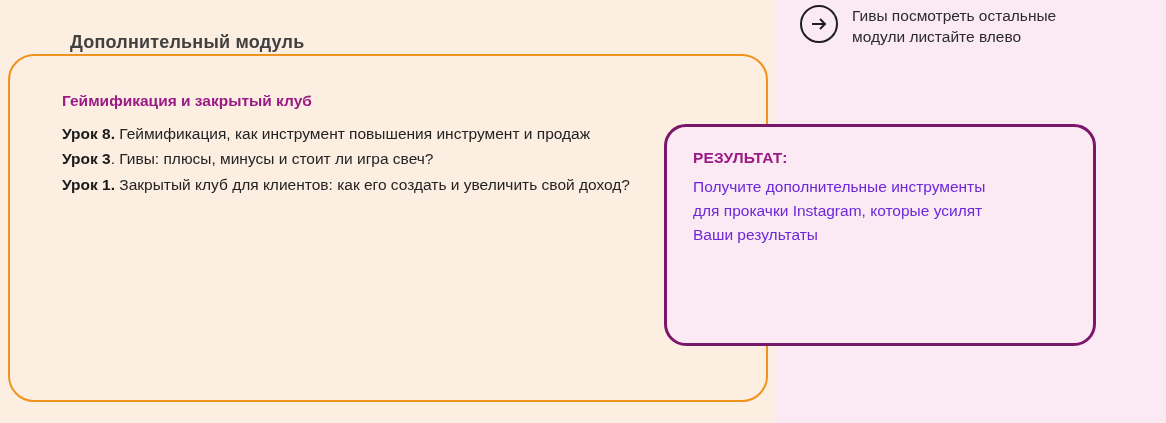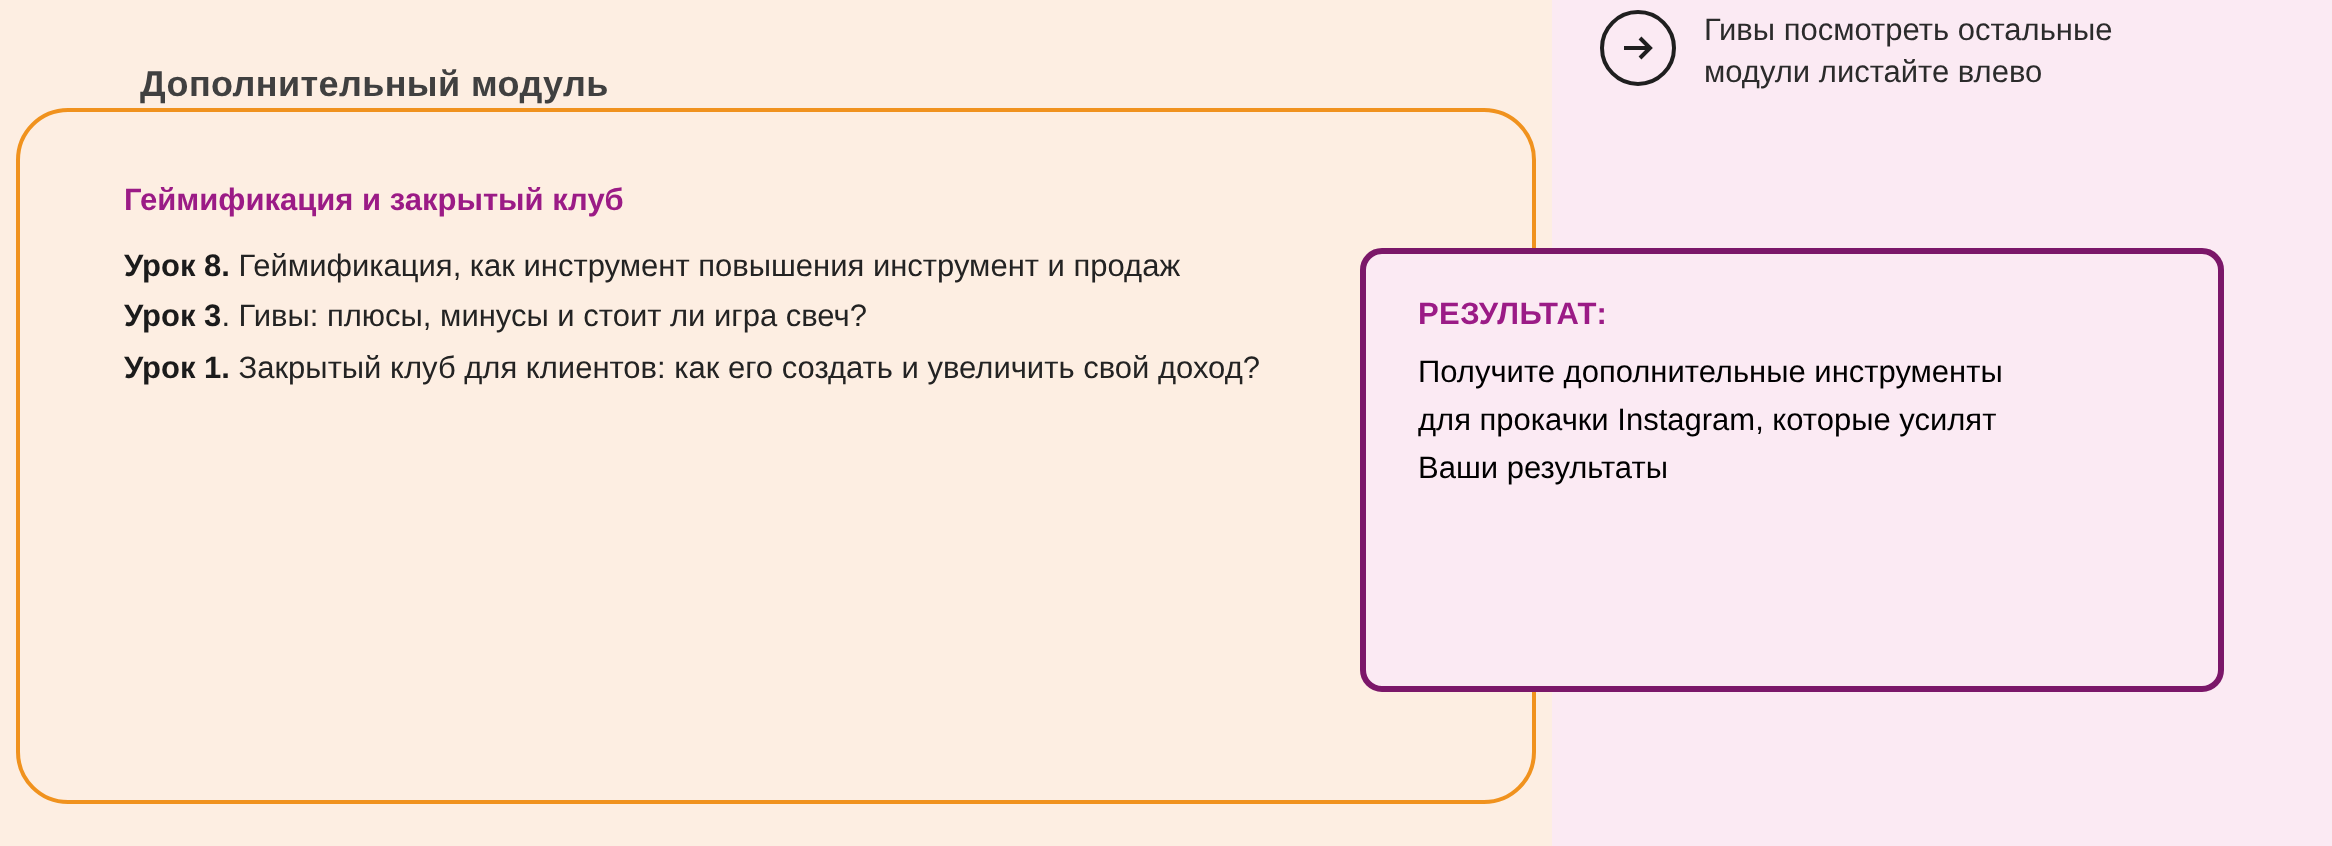--- a/index.html
+++ b/index.html
@@ -103,37 +103,36 @@
   }
 
   
   .result-card {
     position: absolute;
     left: 664px;
     top: 124px;
     width: 432px;
     height: 222px;
     border: 3px solid #7b1769;
-    border-radius: 11px;
+    border-radius: 22px;
     background: #fbeaf3;
     box-sizing: border-box;
     padding: 22px 26px;
-    margin-left: 16px;
   }
   .result-title {
     color: #9b1b86;
     font-weight: bold;
     font-size: 15.5px;
     margin: 0 0 8px 0;
     letter-spacing: 0.2px;
   }
   .result-text {
     font-size: 15.5px;
     line-height: 1.55;
-    color: #000000;
+    color: #6d28d9;
     white-space: pre-line;
     margin: 0;
   }
 </style>
 </head>
 <body>
 
 <div class="right-panel"></div>
 
 <div class="hint">

